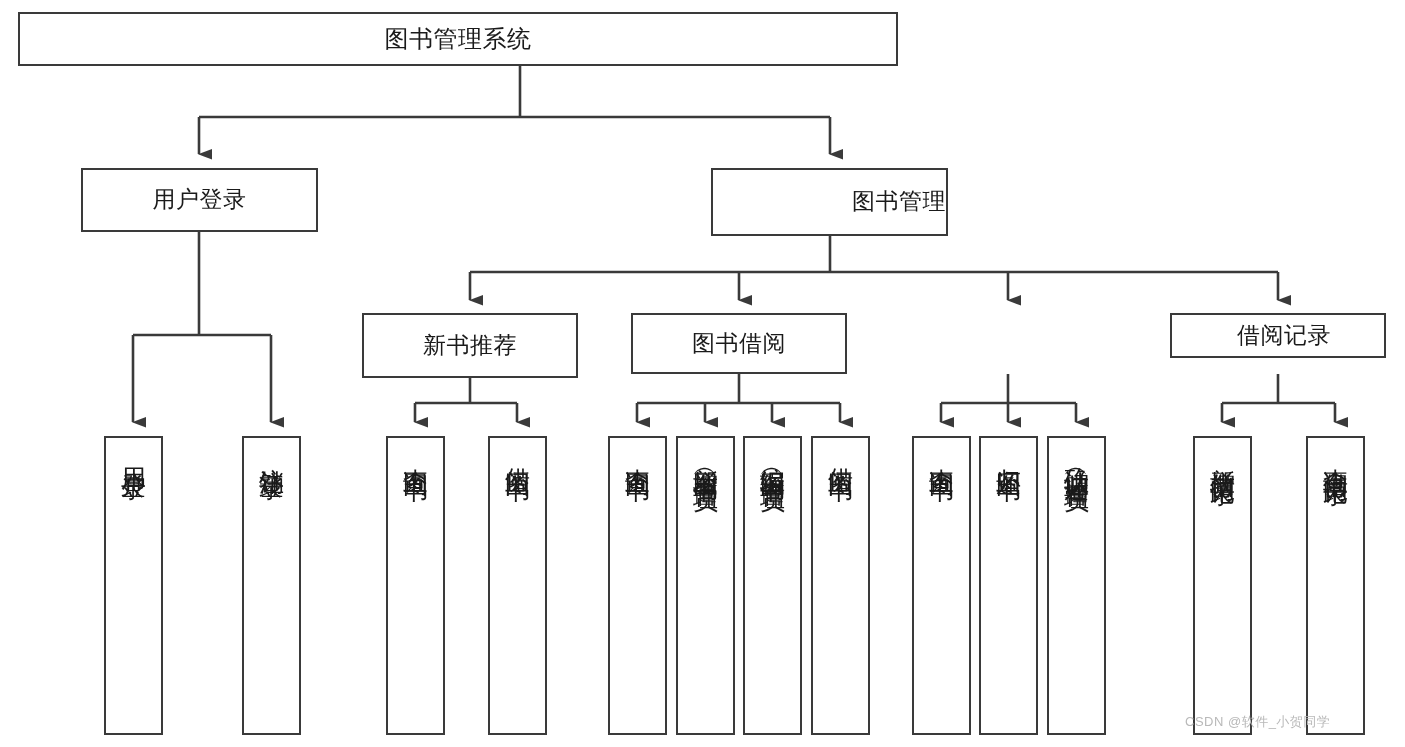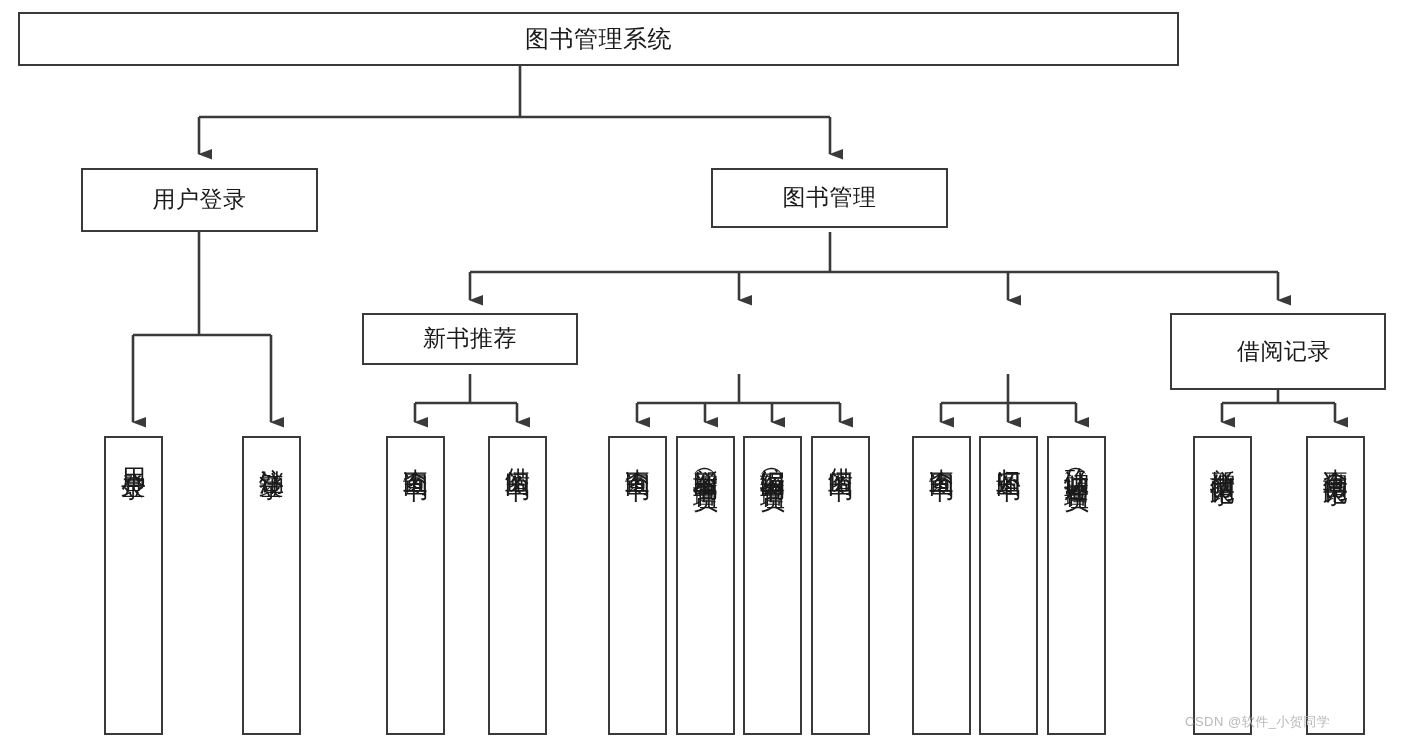--- a/index.html
+++ b/index.html
@@ -124,39 +124,42 @@
       <path d="M 1008 403 L 1008 422" marker-end="url(#arrow)"></path>
       <path d="M 1076 403 L 1076 422" marker-end="url(#arrow)"></path>
 
       <path d="M 1278 374 L 1278 403"></path>
       <path d="M 1222 403 L 1335 403"></path>
       <path d="M 1222 403 L 1222 422" marker-end="url(#arrow)"></path>
       <path d="M 1335 403 L 1335 422" marker-end="url(#arrow)"></path>
     </g>
   </svg>
 
-  <div class="node root horiz" style="left:18px; top:12px; width:1161px; height:54px;">
+  <div class="node root horiz" style="left:18px; top:12px; width:880px; height:54px;">
     <span class="node-label">图书管理系统</span>
   </div>
 
   <div class="node horiz" style="left:81px; top:168px; width:237px; height:64px;">
     <span class="node-label">用户登录</span>
   </div>
 
-  <div class="node horiz" style="left:711px; top:168px; width:237px; height:60px;">
+  <div class="node horiz" style="left:711px; top:168px; width:237px; height:68px;justify-content:flex-end;">
     <span class="node-label">图书管理</span>
   </div>
 
-  <div class="node horiz" style="left:362px; top:313px; width:216px; height:52px;">
+  <div class="node horiz" style="left:362px; top:313px; width:216px; height:65px;">
     <span class="node-label">新书推荐</span>
   </div>
 
-
-
-  <div class="node horiz" style="left:1170px; top:313px; width:216px; height:77px;padding-left:12px;">
+  <div class="node horiz" style="left:631px; top:313px; width:216px; height:61px;">
+    <span class="node-label">图书借阅</span>
+  </div>
+
+
+  <div class="node horiz" style="left:1170px; top:313px; width:216px; height:45px;padding-left:12px;">
     <span class="node-label">借阅记录</span>
   </div>
 
   <div class="node vert" style="left:104px; top:436px; width:59px; height:299px;">
     <span class="node-label">用户登录</span>
   </div>
 
   <div class="node vert" style="left:242px; top:436px; width:59px; height:299px;">
     <span class="node-label">注销登录</span>
   </div>

